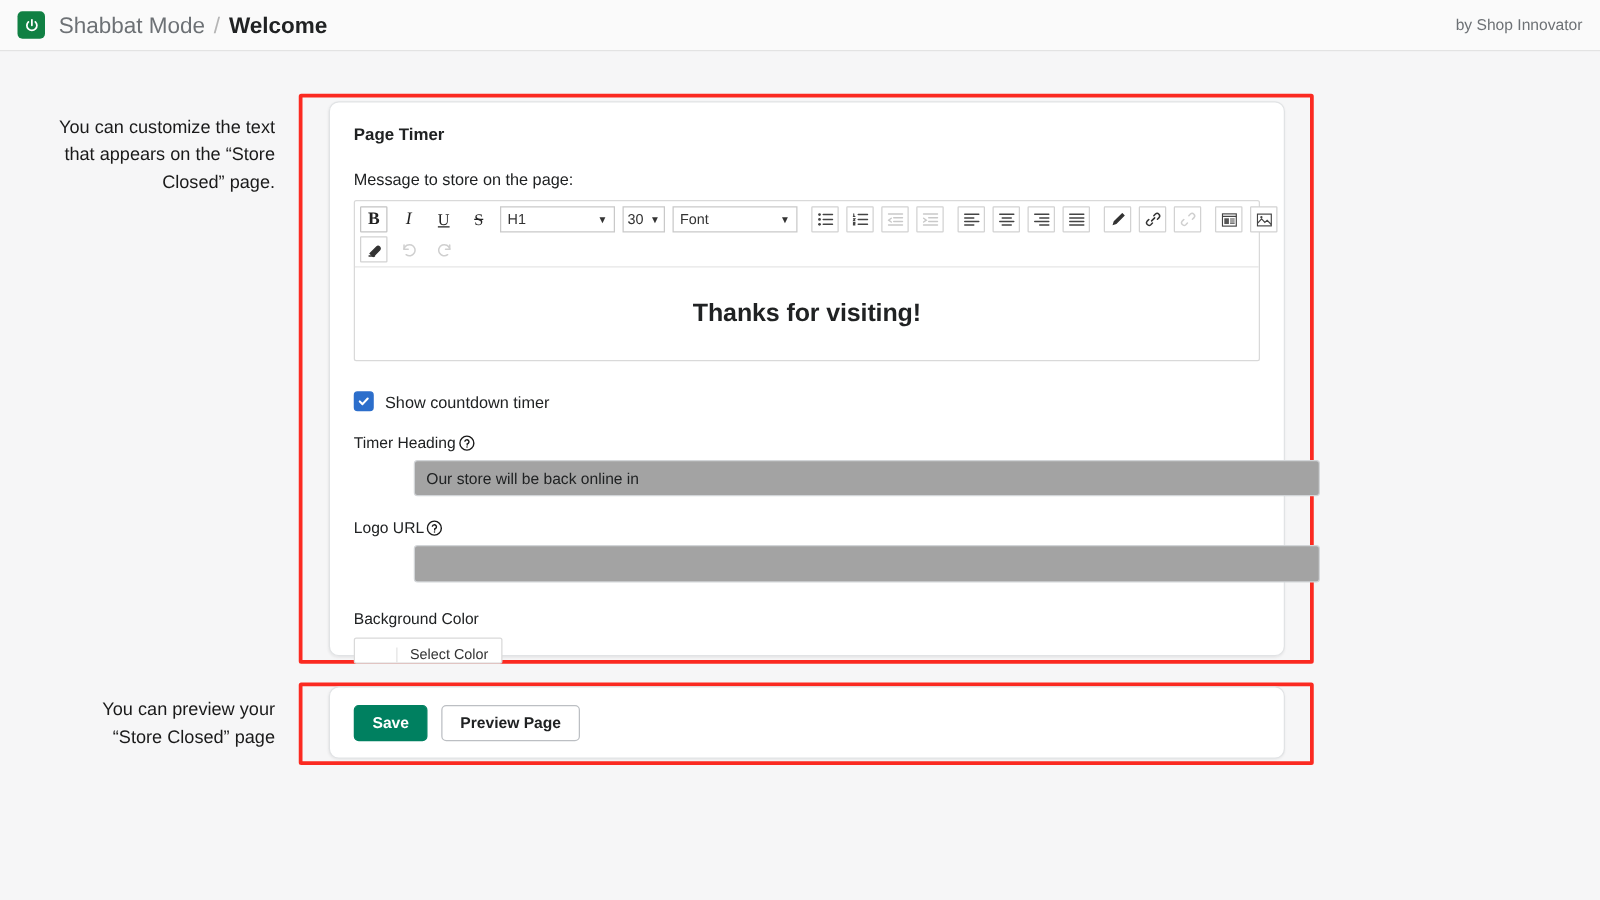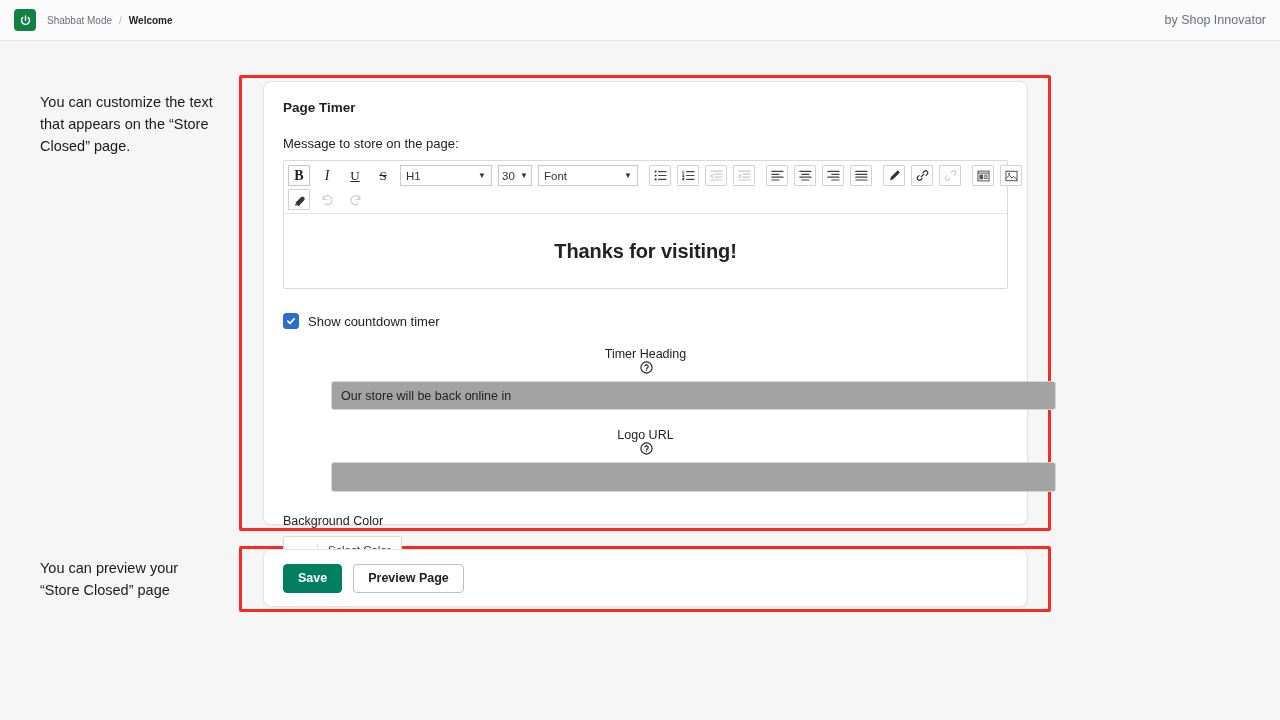--- a/index.html
+++ b/index.html
@@ -26,34 +26,35 @@
     width: 22px; height: 22px;
     background: #108043;
     border-radius: 4px;
     display: flex; align-items: center; justify-content: center;
     flex: 0 0 auto;
   }
   .app-icon svg { display: block; }
   .breadcrumb {
     display: flex; align-items: center;
     margin-left: 11px;
-    font-size: 10px;
+    font-size: 18px;
   }
   .crumb-app { color: #6d7175; }
   .crumb-sep { color: #b5b5b5; margin: 0 7px; }
   .crumb-current { color: #202223; font-weight: bold; }
   .byline {
     margin-left: auto;
     font-size: 12.5px;
     color: #6d7175;
   }
 
   
   .annotation {
     position: absolute;
+    text-align: right;
     font-size: 14.5px;
     line-height: 1.5;
     color: #1a1a1a;
   }
   #annotation-design { left: 40px; top: 92px; width: 180px; }
   #annotation-preview { left: 40px; top: 558px; width: 180px; }
 
   
   .redbox {
     position: absolute;
@@ -166,21 +167,21 @@
     border-radius: 3px;
     display: flex; align-items: center; justify-content: center;
     flex: 0 0 auto;
   }
   .check-label { font-size: 13px; margin-left: 9px; color: #202223; }
 
   
   .sub-label {
     display: flex; align-items: center;
     font-size: 12.5px; color: #202223;
-    margin-top: 18px; margin-bottom: 7px; flex-direction: column;
+    margin-top: 18px; margin-bottom: 7px;
   }
   .help-icon {
     margin-left: 2px;
     display: inline-flex;
   }
   .text-input {
     width: 100%;
     height: 29px;
     border: 1px solid #d2d5d8;
     border-radius: 3px;

